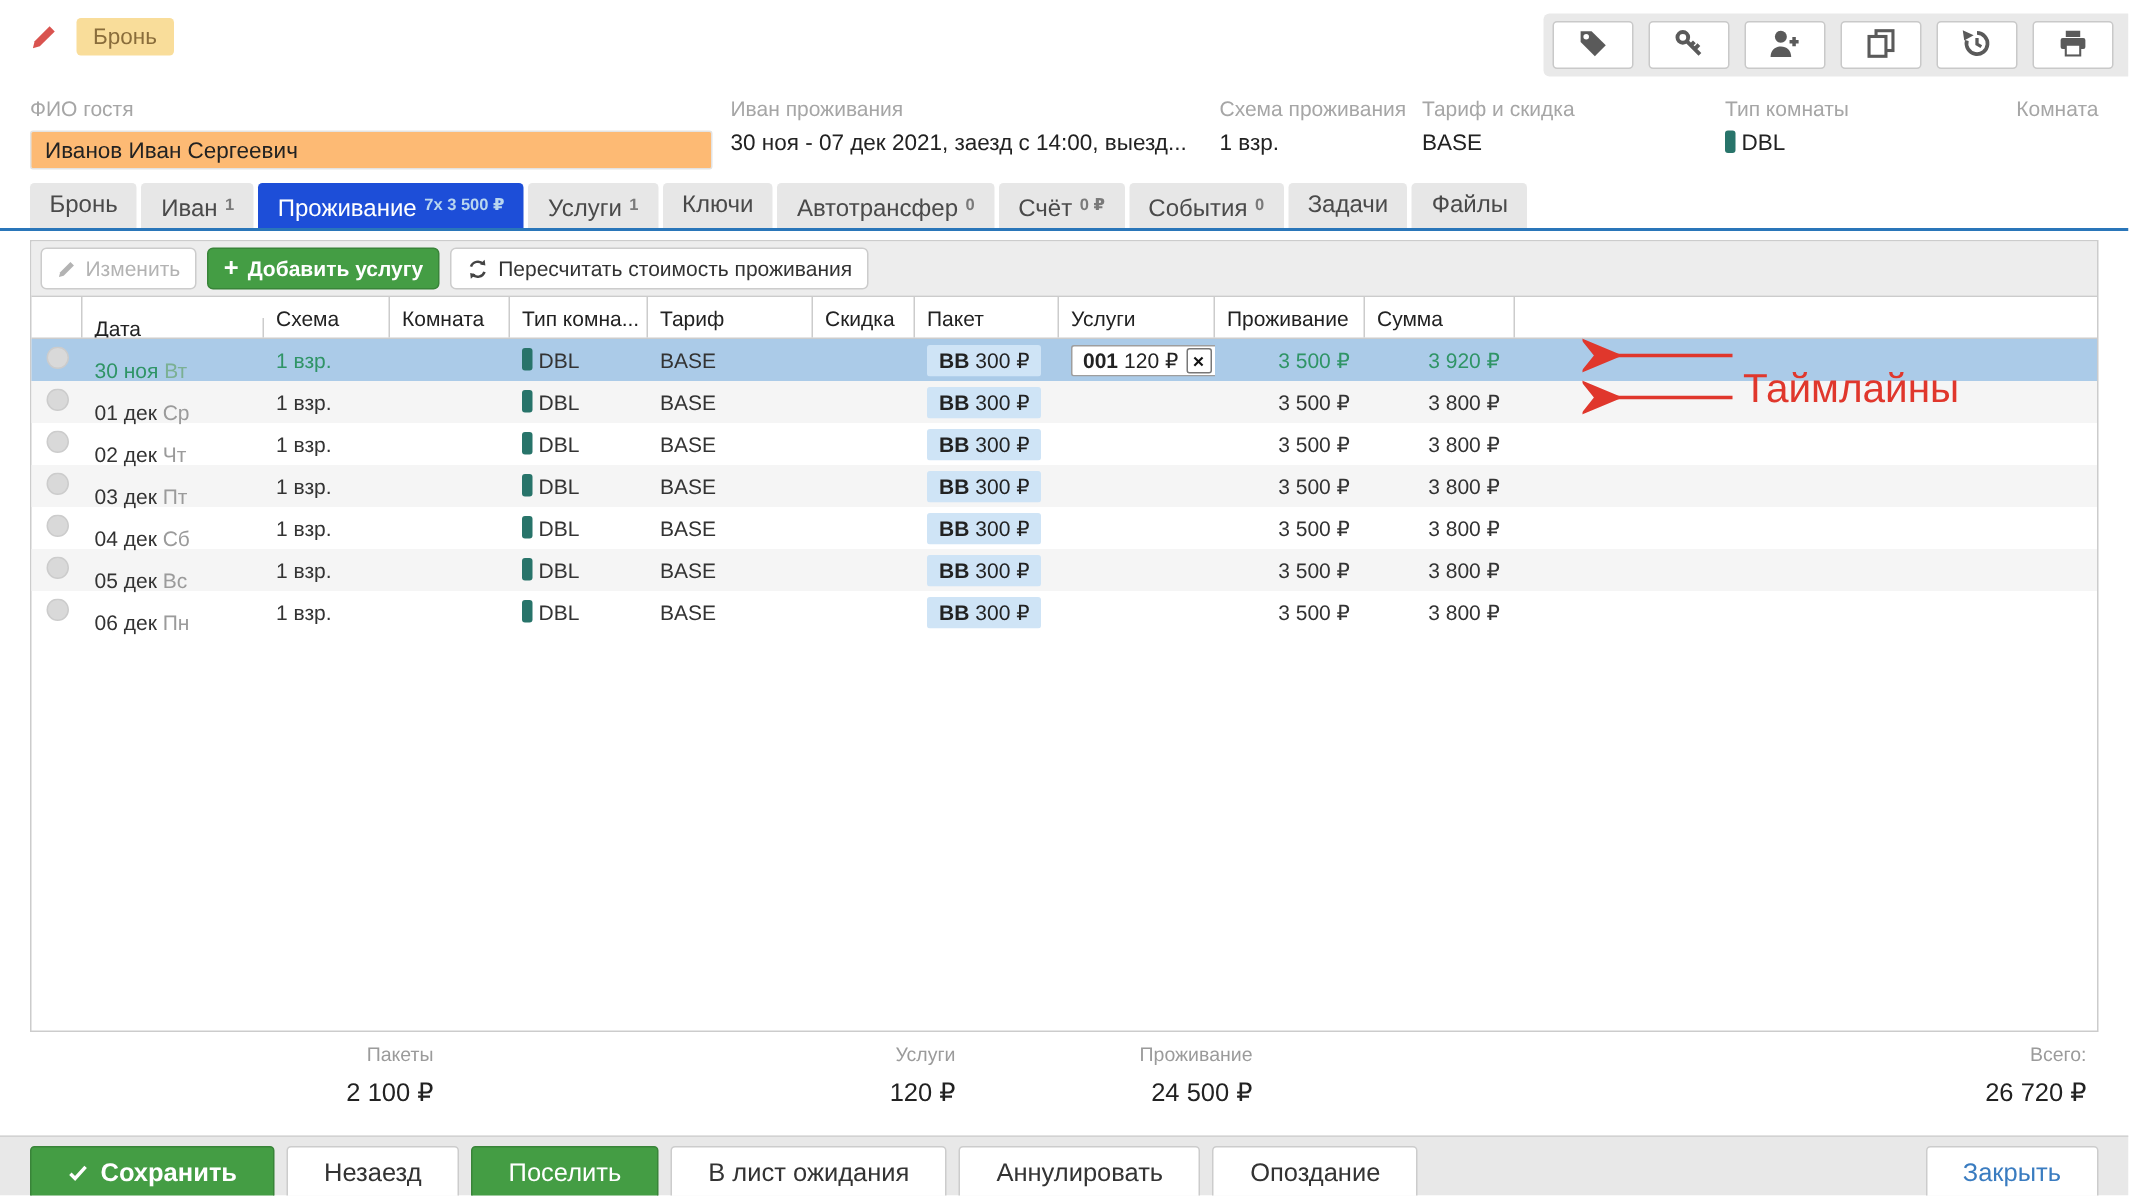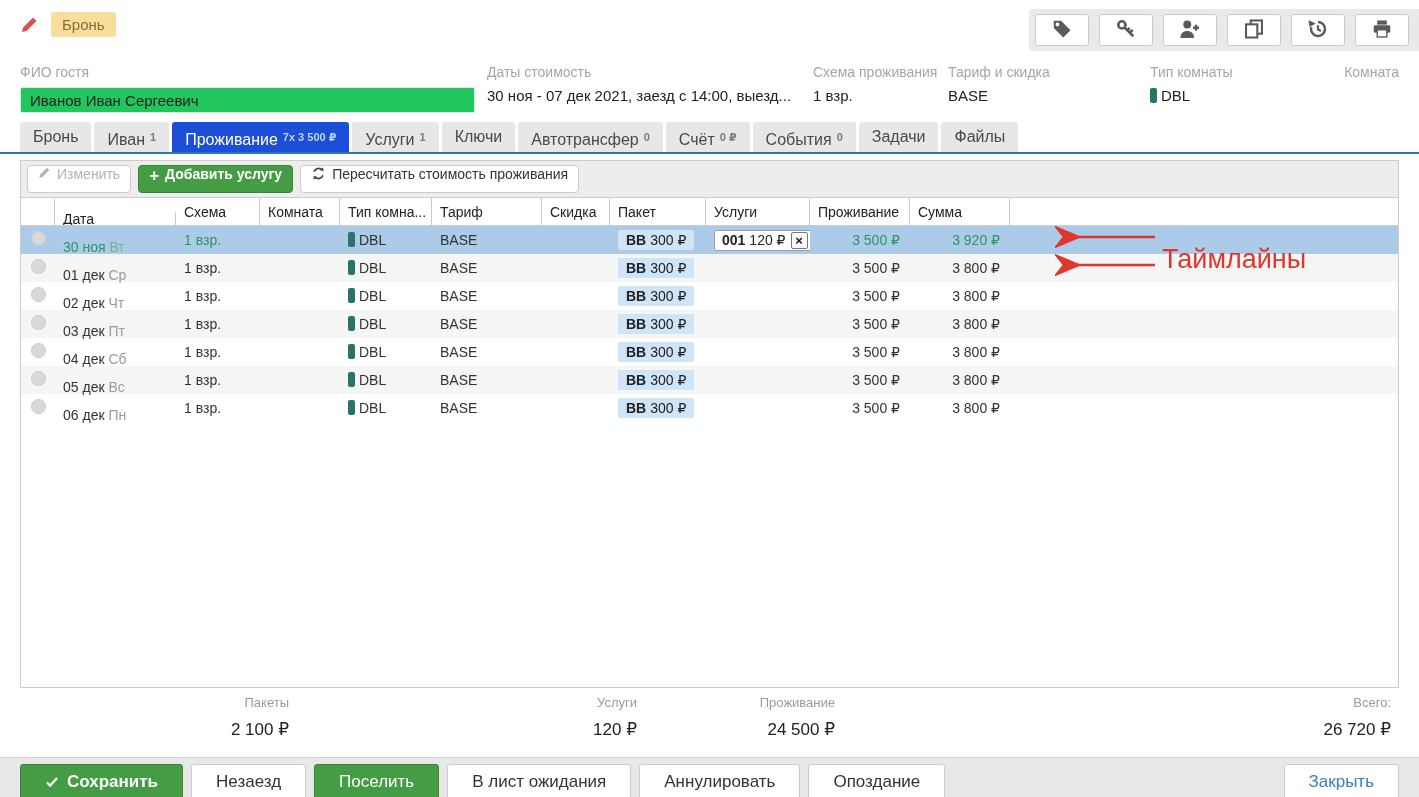--- a/index.html
+++ b/index.html
@@ -15,37 +15,37 @@
   .hdr-badge { background:#f9dd9a; border-radius:3px; padding:4px 11px; font-size:15px; color:#8a6d3b; }
   .topbar { position:absolute; top:9px; right:0; background:#e9e9e9; border-radius:4px 0 0 4px;
             padding:5px 10px 5px 6px; display:flex; gap:10px; }
   .topbar .tbtn { width:54px; height:32px; background:#fff; border:1px solid #c9c9c9; border-radius:3px;
             display:flex; align-items:center; justify-content:center; cursor:pointer; }
   
   .info { position:absolute; top:64px; left:0; right:0; height:56px; font-size:15px; }
   .info .blk { position:absolute; top:0; }
   .info .lbl { font-size:14px; color:#a6a6a6; margin-bottom:7px; }
   .info .val { color:#222; }
-  .guest-input { width:455px; height:26px; background:#22c55e; border:1px solid #e3e3e3; border-radius:2px;
+  .guest-input { width:455px; height:26px; background:#fdba74; border:1px solid #e3e3e3; border-radius:2px;
             padding:2px 9px; font-size:15px; font-family:inherit; color:#222; }
   .room-sq { display:inline-block; width:7px; height:15px; border-radius:2px; background:#28746a;
             vertical-align:-2px; margin-right:4px; }
   
   .tabs { position:absolute; top:122px; left:20px; right:0; height:30px; display:flex; }
   .tab { height:30px; line-height:30px; padding:0 13px; margin-right:3px; background:#e7e7e7;
          border-radius:3px 3px 0 0; font-size:16px; color:#4a4a4a; cursor:pointer; white-space:nowrap; }
   .tab .bdg { font-size:11px; font-weight:bold; color:#7a7a7a; vertical-align:4px; margin-left:5px; }
   .tab.active { background:#1d4ed8; color:#fff; }
   .tab.active .bdg { color:#b9d6ef; }
   .tabline { position:absolute; top:152px; left:0; width:1419px; height:2px; background:#2a76b9; }
   
   .panel { position:absolute; left:20px; top:160px; width:1379px; height:528px;
            border:1px solid #ccc; background:#fff; }
   .strip { height:36px; background:#ededed; display:flex; align-items:center; gap:7px; padding:0 6px; }
-  .abtn { height:28px; display:inline-flex; gap:6px; padding:0 10px; font-size:14px;
+  .abtn { height:28px; display:inline-flex; align-items:center; gap:6px; padding:0 10px; font-size:14px;
           border-radius:4px; cursor:pointer; border:1px solid #ccc; background:#fff; color:#333; }
   .abtn.disabled { color:#b3b3b3; cursor:default; }
   .abtn.green { background:#449d44; border-color:#398439; color:#fff; font-weight:bold; }
   .abtn.green .plus { font-size:17px; font-weight:bold; }
   
   .thead { display:flex; height:29px; border-top:1px solid #ccc; border-bottom:1px solid #ccc;
            align-items:stretch; font-size:14px; color:#222; }
   .thead .cell { display:flex; align-items:center; padding-left:8px; border-right:1px solid #ccc;
            white-space:nowrap; overflow:hidden; }
   .row { display:flex; height:28px; align-items:center; font-size:14px; color:#333; cursor:pointer; }
@@ -142,21 +142,21 @@
         </svg></span>
     </button>
   </div>
 
 <div class="info">
   <div class="blk" style="left:20px; width:455px;">
     <div class="lbl">ФИО гостя</div>
     <input class="guest-input" value="Иванов Иван Сергеевич" style="">
   </div>
   <div class="blk" style="left:487px;">
-    <div class="lbl">Даты стоимость</div>
+    <div class="lbl">Иван проживания</div>
     <div class="val">30 ноя - 07 дек 2021, заезд с 14:00, выезд...</div>
   </div>
   <div class="blk" style="left:813px;">
     <div class="lbl">Схема проживания</div>
     <div class="val">1 взр.</div>
   </div>
   <div class="blk" style="left:948px;">
     <div class="lbl">Тариф и скидка</div>
     <div class="val">BASE</div>
   </div>

